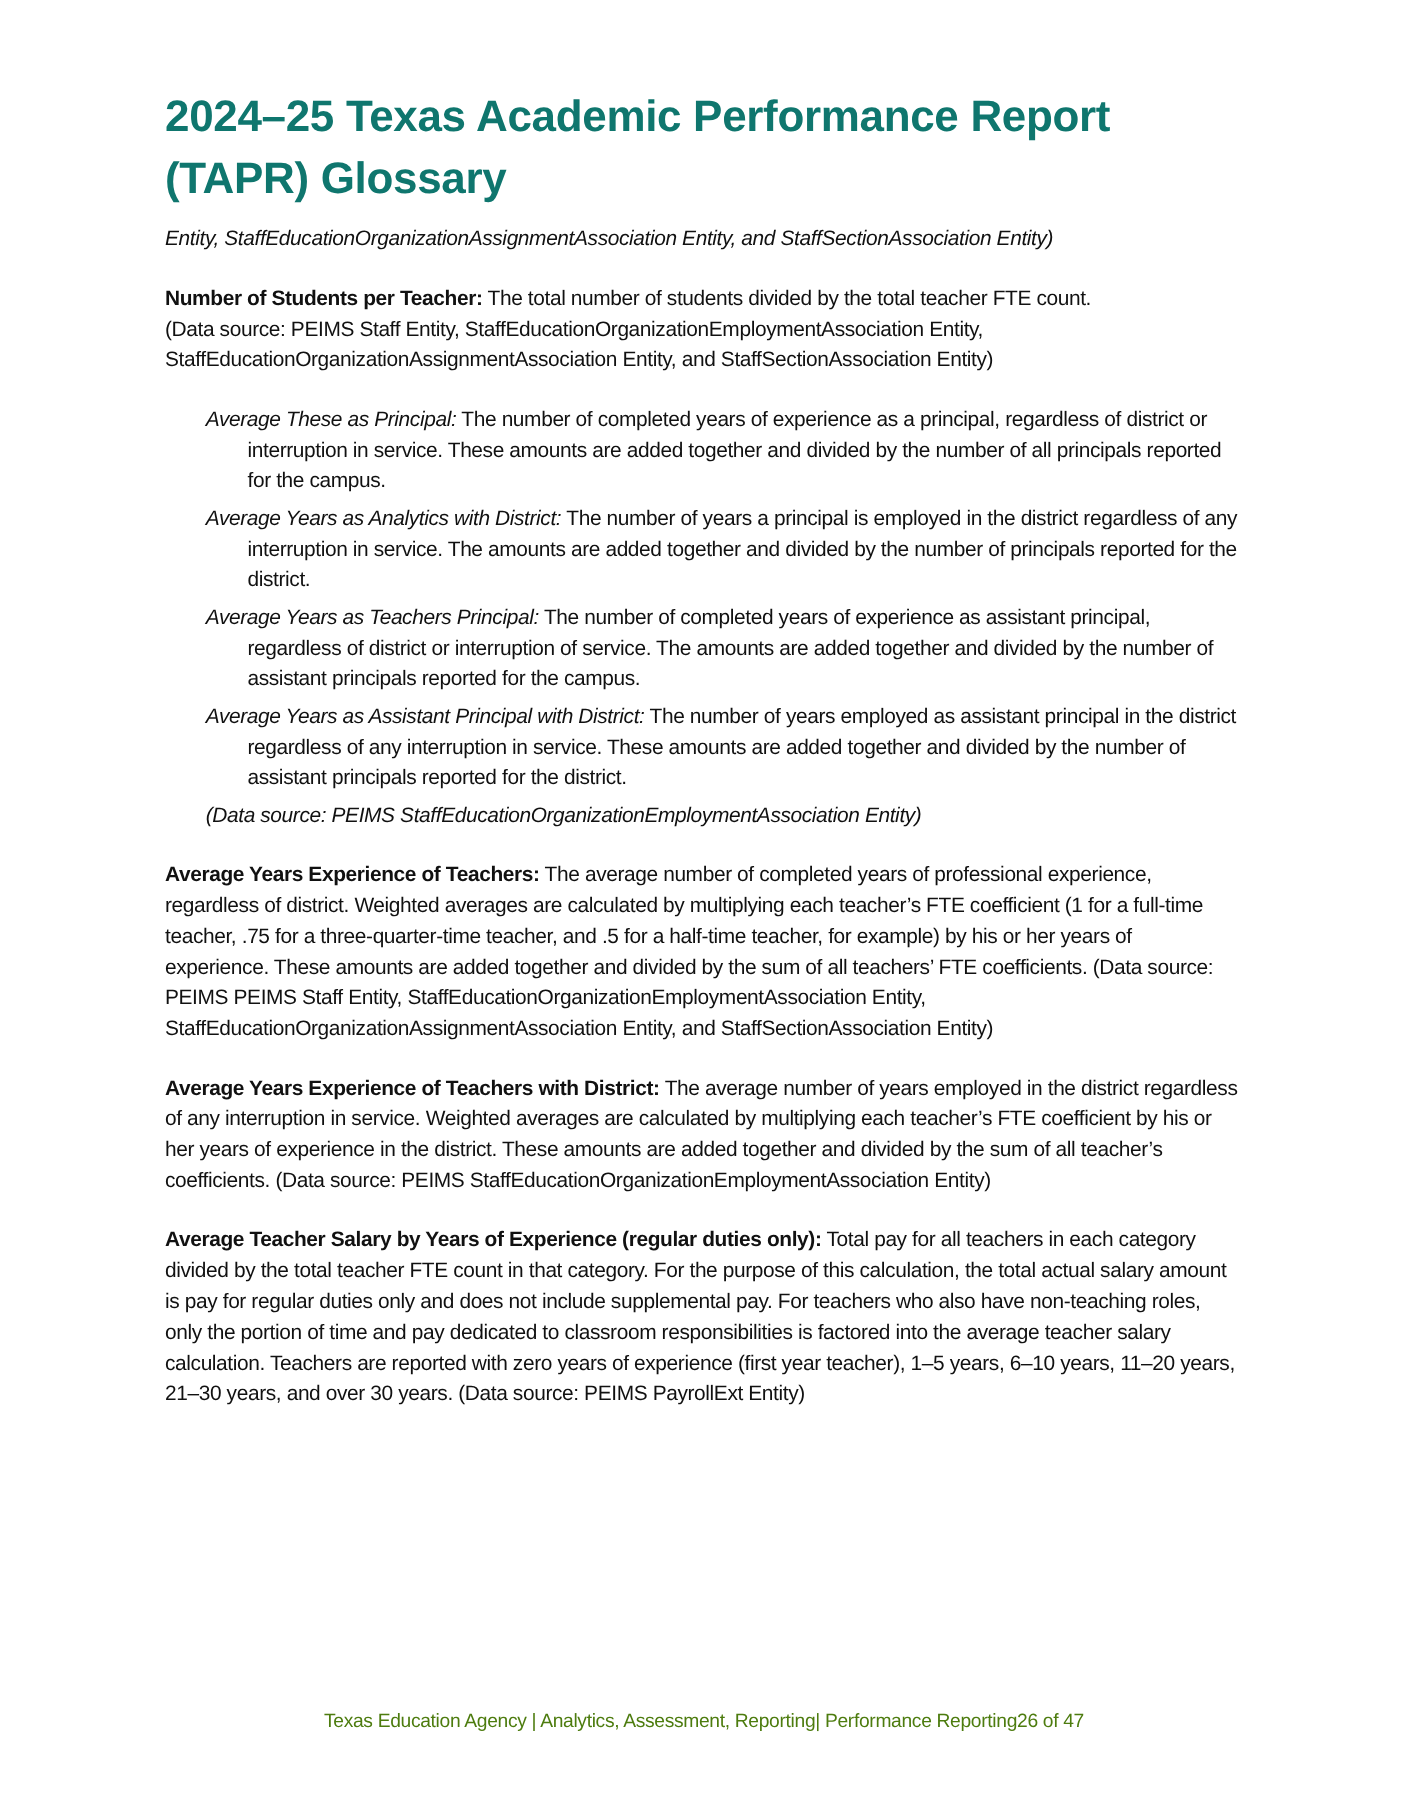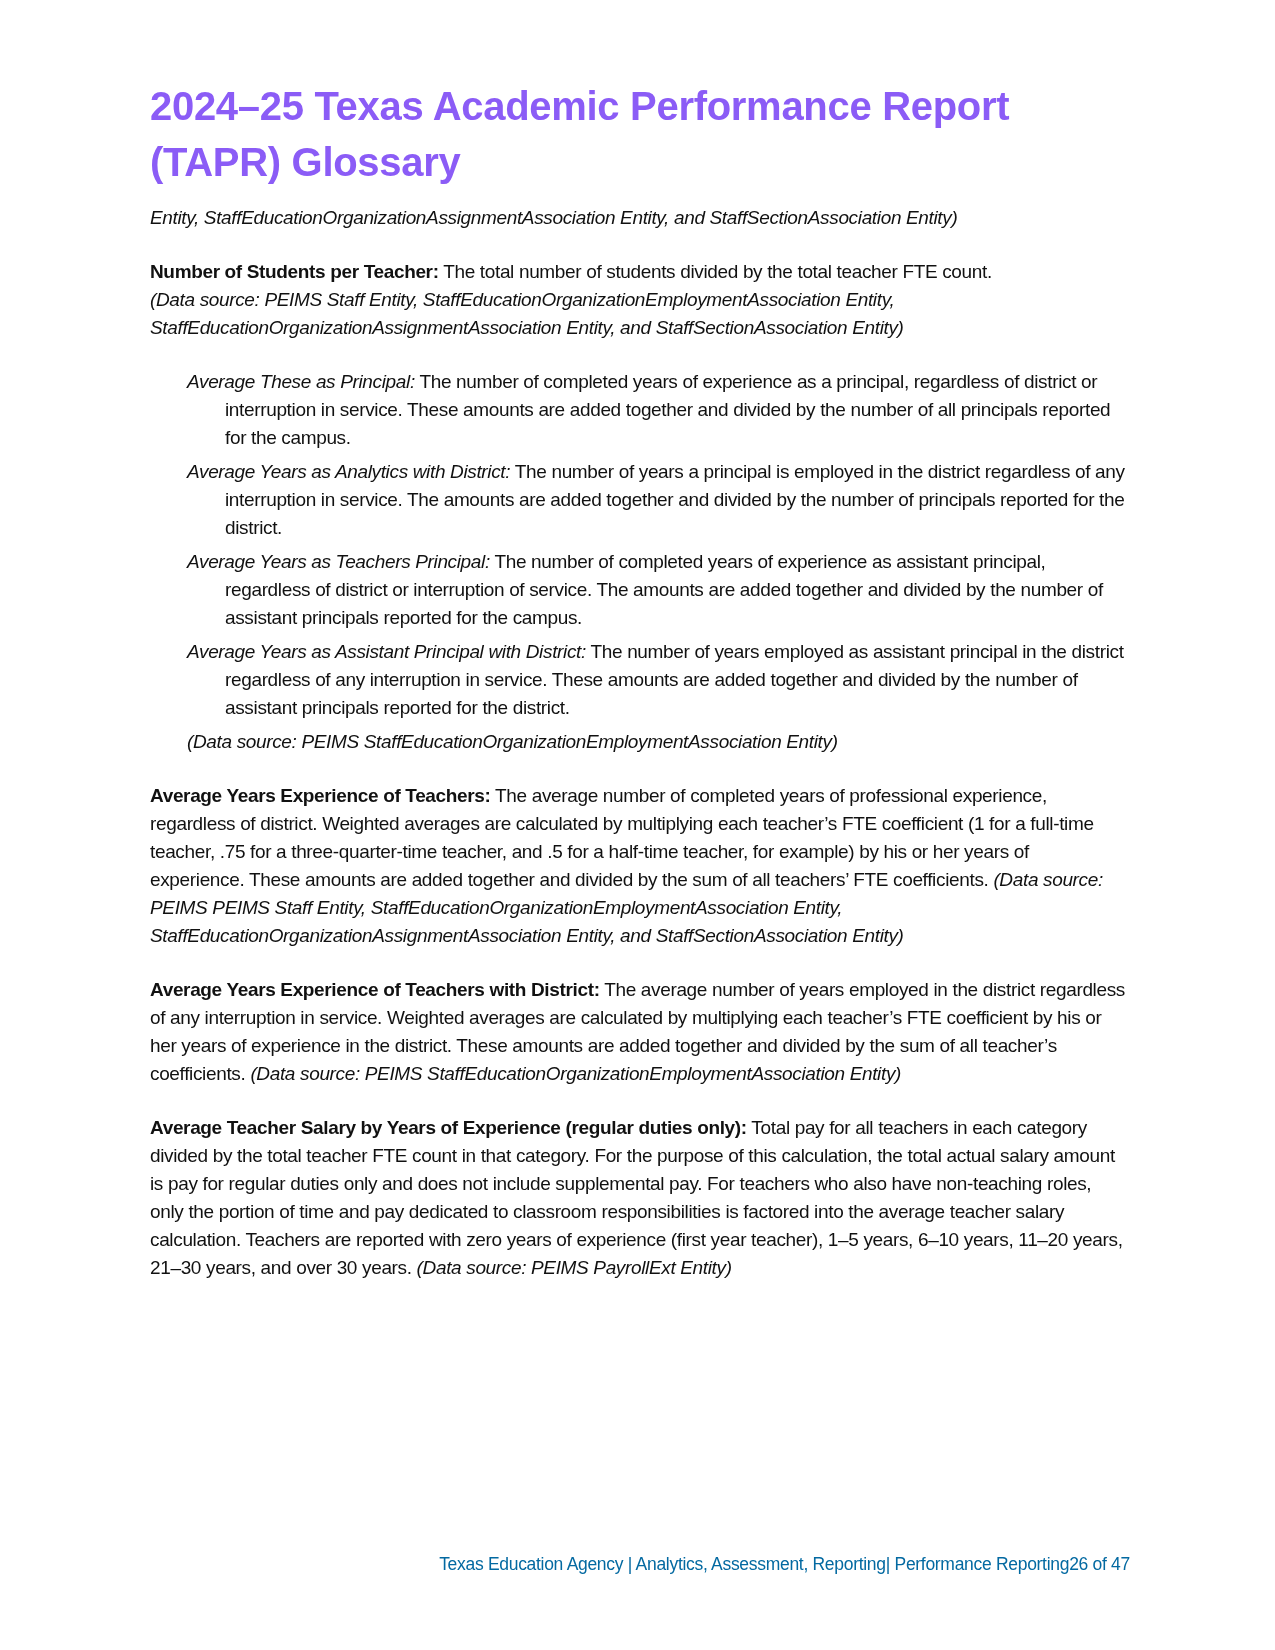--- a/index.html
+++ b/index.html
@@ -23,21 +23,21 @@
     }
     .content {
       position: absolute;
       left: 150px;
       top: 78px;
       width: 975px;
     }
     .title {
       font-family: "Liberation Sans", sans-serif;
       font-weight: bold;
-      color: #8b5cf6;
+      color: #0f766e;
       font-size: 40px;
       line-height: 56px;
       margin: 0 0 14px 0;
       letter-spacing: -0.3px;
     }
     .body-text {
       font-size: 19px;
       line-height: 28px;
       letter-spacing: -0.35px;
     }
@@ -45,21 +45,20 @@
       font-style: italic;
       margin: 0 0 26px 0;
     }
     .entry {
       margin: 0 0 26px 0;
     }
     .term {
       font-weight: bold;
     }
     .source {
-      font-style: italic;
     }
     .sub-list {
       margin: 6px 0 0 0;
       padding: 0;
     }
     .sub-item {
       padding-left: 75px;
       text-indent: -38px;
       margin: 0 0 6px 0;
     }
@@ -72,23 +71,23 @@
       margin: 0;
     }
     .footer {
       position: absolute;
       left: 150px;
       top: 1553px;
       width: 980px;
       font-size: 17.5px;
       line-height: 22px;
       letter-spacing: -0.3px;
-      color: #0369a1;
+      color: #4d7c0f;
       display: flex;
-      justify-content: flex-end;
+      justify-content: center;
     }
   </style>
 </head>
 <body>
 
 <div class="page">
   <div class="content">
 
     <h1 class="title">
       <span>2024–25 Texas Academic Performance Report</span><br>

